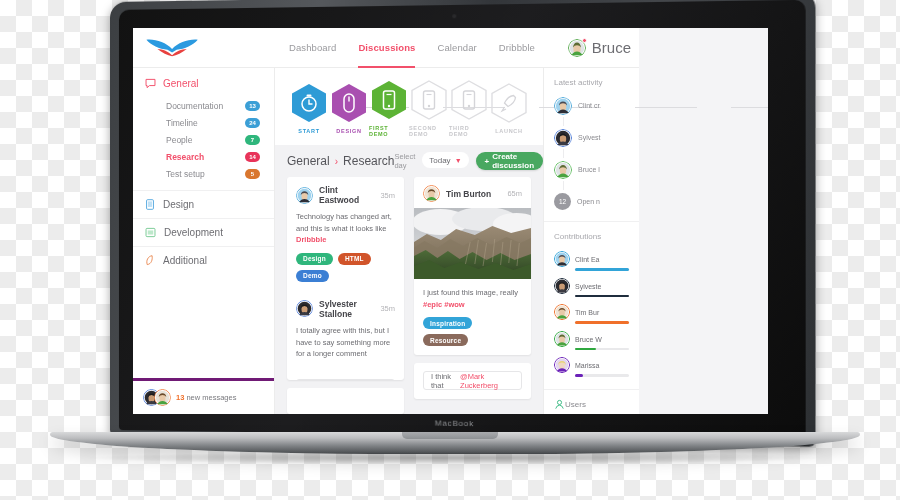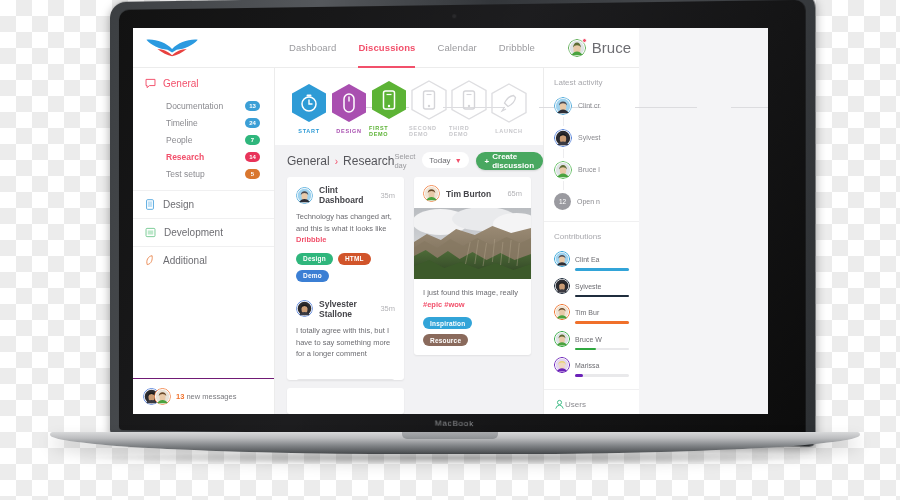--- a/index.html
+++ b/index.html
@@ -105,21 +105,21 @@
   .side-link.active { color:#f2506b; font-weight:bold; }
   .badge {
     min-width:15px; height:10px; border-radius:6px; color:#fff; font-size:6px;
     display:flex; align-items:center; justify-content:center; padding:0 3px; font-weight:bold;
   }
   .side-item {
     display:flex; align-items:center; gap:8px; height:28px; padding:0 12px;
     font-size:10px; color:#6d6d72; border-top:1px solid #f0f0f1; cursor:pointer;
   }
   .side-footer {
-    margin-top:auto; border-top:1px solid #701a75; height:36px;
+    margin-top:auto; border-top:3px solid #701a75; height:36px;
     display:flex; align-items:center; gap:5px; padding:0 10px;
   }
   .stack { display:flex; }
   .stack .avatar:not(:first-child) { margin-left:-6px; }
   .msg-txt { font-size:7.5px; color:#7a7a7f; }
   .msg-num { color:#f0702a; font-weight:bold; }
 
   
   .center { flex:1 1 auto; display:flex; flex-direction:column; min-width:0; background:#f2f2f4; }
   .stepper {
@@ -421,21 +421,21 @@
             <div class="col">
               <div class="card">
                 <div class="post-head">
                   <svg class="avatar" width="17" height="17" viewBox="0 0 40 40">
                     <circle cx="20" cy="20" r="19" fill="#fff" stroke="#3b9fd6" stroke-width="2"></circle>
                     <circle cx="20" cy="20" r="16" fill="#9fd2ee"></circle>
                     <path d="M20 11 a7 8 0 0 1 7 8 v4 a7 8 0 0 1 -14 0 v-4 a7 8 0 0 1 7 -8z" fill="#e8c9a8"></path>
                     <path d="M11 19 q1-9 9-9 t9 9 q-3-5-9-5 t-9 5z" fill="#4a4a52"></path>
                     <path d="M7 36 q5-8 13-8 t13 8 z" fill="#2e2e36"></path>
                   </svg>
-                  <span class="post-name">Clint Dashboard</span>
+                  <span class="post-name">Clint Eastwood</span>
                   <span class="post-time">35m</span>
                 </div>
                 <div class="post-text"><span>Technology has changed art, and this is what it looks like </span><span class="hl-pink">Dribbble</span></div>
                 <div class="tags">
                   <span class="tag" style="background:#2fb67c">Design</span>
                   <span class="tag" style="background:#d1542a">HTML</span>
                   <span class="tag" style="background:#3b7fd4">Demo</span>
                 </div>
                 <div class="post-head">
                   <svg class="avatar" width="17" height="17" viewBox="0 0 40 40">
@@ -502,20 +502,26 @@
                       <path d="M166 32 L162 55"></path>
                     <path d="M180 35 L176 58"></path>
                   </g>
                 </svg>
                 <div class="post-text" style="padding-top:8px"><span>I just found this image, really </span><span class="hl-pink">#epic #wow</span></div>
                 <div class="tags">
                   <span class="tag" style="background:#32a4d8">Inspiration</span>
                   <span class="tag" style="background:#8a6a5c">Resource</span>
                 </div>
               </div>
+              <div class="card">
+                <div class="comment-input" style="margin:8px 9px 9px; height:19px;">
+                  <span style="color:#6d6d72">I think that </span>
+                    <span class="mention">@Mark Zuckerberg</span>
+                </div>
+              </div>
             </div>
           </div>
         </div>
 
         <div class="rightbar">
           <div class="rb-section">
             <div class="rb-title">Latest activity</div>
             <div class="act-row">
               <svg class="avatar" width="18" height="18" viewBox="0 0 40 40">
                 <circle cx="20" cy="20" r="19" fill="#fff" stroke="#3b9fd6" stroke-width="2"></circle>

